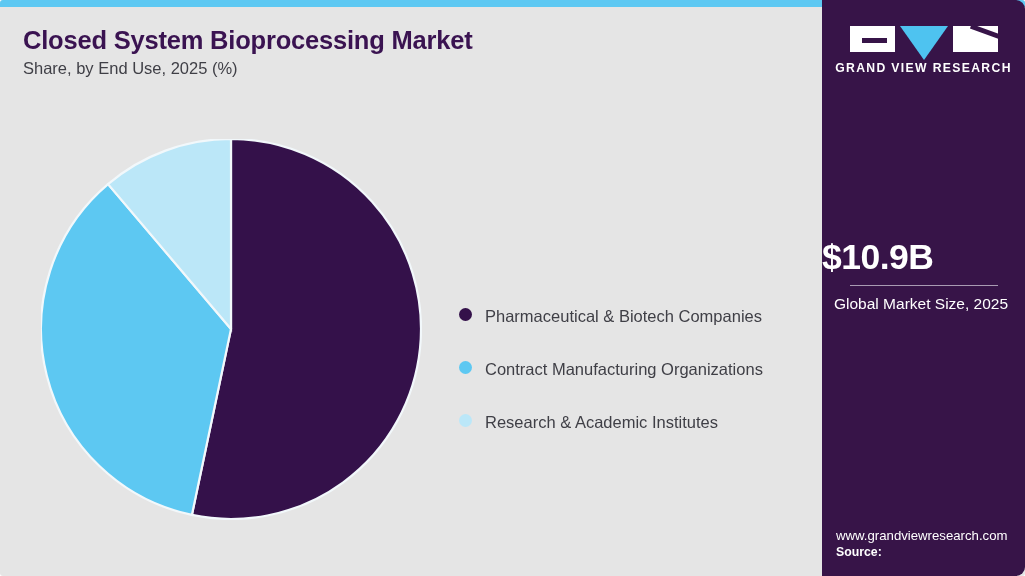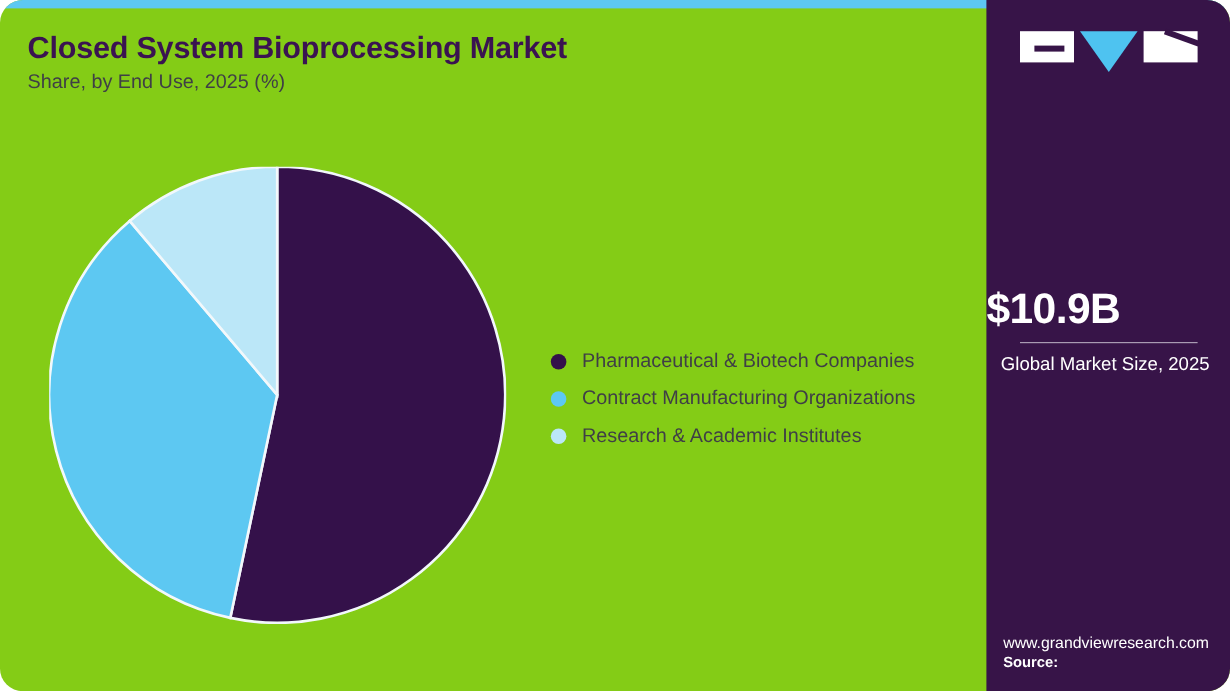--- a/index.html
+++ b/index.html
@@ -5,22 +5,22 @@
   * { margin:0; padding:0; box-sizing:border-box; }
   html, body {
     width:1025px; height:576px;
     background:#ffffff;
     font-family:"Liberation Sans", sans-serif;
     overflow:hidden;
   }
   #card {
     position:relative;
     width:1025px; height:576px;
-    background:#84cc16;
-    border-radius:19px;
+    background:#e5e5e5;
+    border-radius:3px;
     overflow:hidden;
   }
   #top-accent {
     position:absolute; left:0; top:0;
     width:1025px; height:7px;
     background:#5dc8f2;
   }
   
   #title {
     position:absolute; left:23px; top:26px;
@@ -39,22 +39,23 @@
   #pie-wrap {
     position:absolute; left:41px; top:139px;
     width:381px; height:381px;
   }
   #pie-svg { display:block; width:381px; height:381px; }
   
   #legend {
     position:absolute; left:459px; top:286px;
   }
   .legend-row {
-    display:flex; align-items:center;
+    display:flex; 
     height:31px;
+    margin-top:22px;
   }
   .legend-dot {
     width:13px; height:13px;
     border-radius:50%;
     flex:0 0 13px;
     margin-right:13px;
   }
   .legend-label {
     font-size:16.5px;
     color:#3f3f46;
@@ -172,20 +173,21 @@
   </div>
 
   <div id="panel">
 
     <div id="logo">
       <div id="logo-marks">
         <span class="logo-g"></span>
         <span class="logo-v"></span>
         <span class="logo-r"></span>
       </div>
+      <div id="logo-text">GRAND VIEW RESEARCH</div>
     </div>
 
     <div id="kpi">
       <div id="kpi-value">$10.9B</div>
       <div id="kpi-divider"></div>
       <div id="kpi-caption">Global Market Size, 2025</div>
     </div>
 
     <div id="source">
       <div id="source-url">www.grandviewresearch.com</div>

